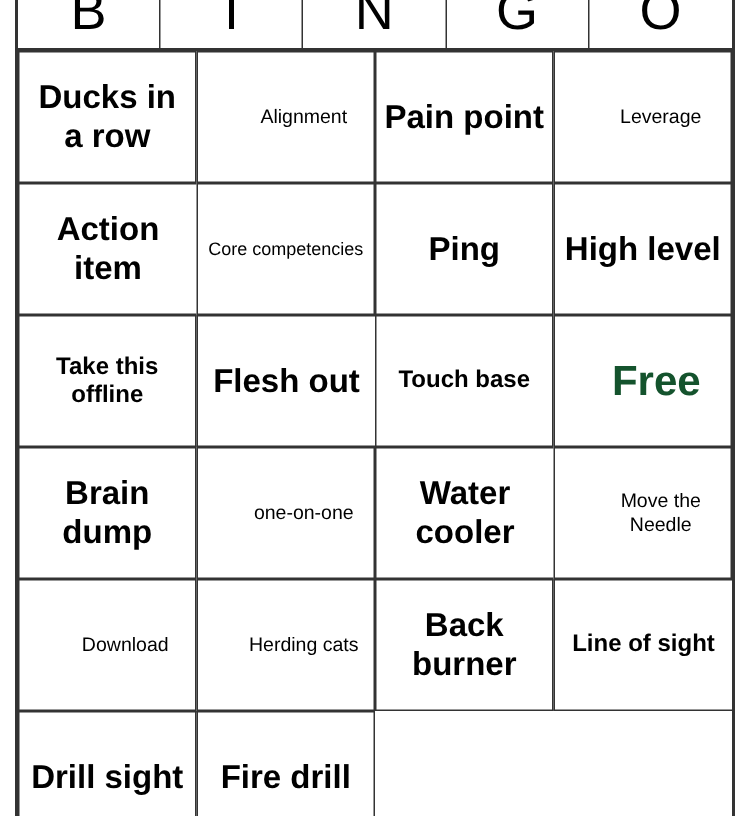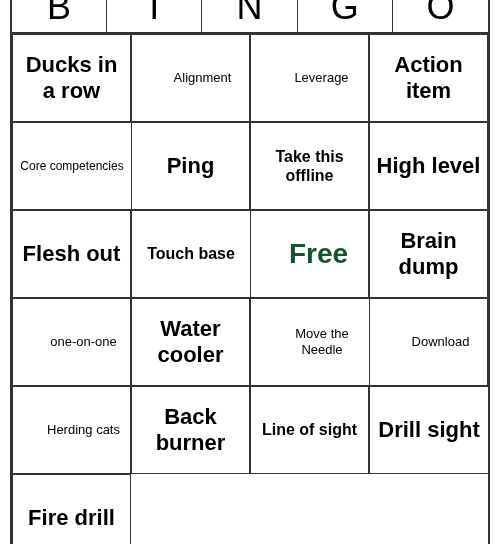--- a/index.html
+++ b/index.html
@@ -87,36 +87,39 @@
       <div class="bingo-header-cell">O</div>
     </div>
   <div class="bingo-grid">
   <div class="bingo-cell">
         <span class="size-large">Ducks in a row</span>
       </div>
       <div class="bingo-cell">
         <span class="size-small">Alignment</span>
       </div>
       <div class="bingo-cell">
+        <span class="size-large">Pain point</span>
+      </div>
+      <div class="bingo-cell">
         <span class="size-small">Leverage</span>
       </div>
       <div class="bingo-cell">
         <span class="size-large">Action item</span>
       </div>
       <div class="bingo-cell">
         <span class="size-tiny">Core competencies</span>
       </div>
       <div class="bingo-cell">
         <span class="size-large">Ping</span>
       </div>
       <div class="bingo-cell">
-        <span class="size-medium">Take this offline</span>
+        <span class="size-large">High level</span>
       </div>
       <div class="bingo-cell">
-        <span class="size-large">High level</span>
+        <span class="size-medium">Take this offline</span>
       </div>
       <div class="bingo-cell">
         <span class="size-large">Flesh out</span>
       </div>
       <div class="bingo-cell">
         <span class="size-medium">Touch base</span>
       </div>
       <div class="bingo-cell">
         <span class="free-cell">Free</span>
       </div>

